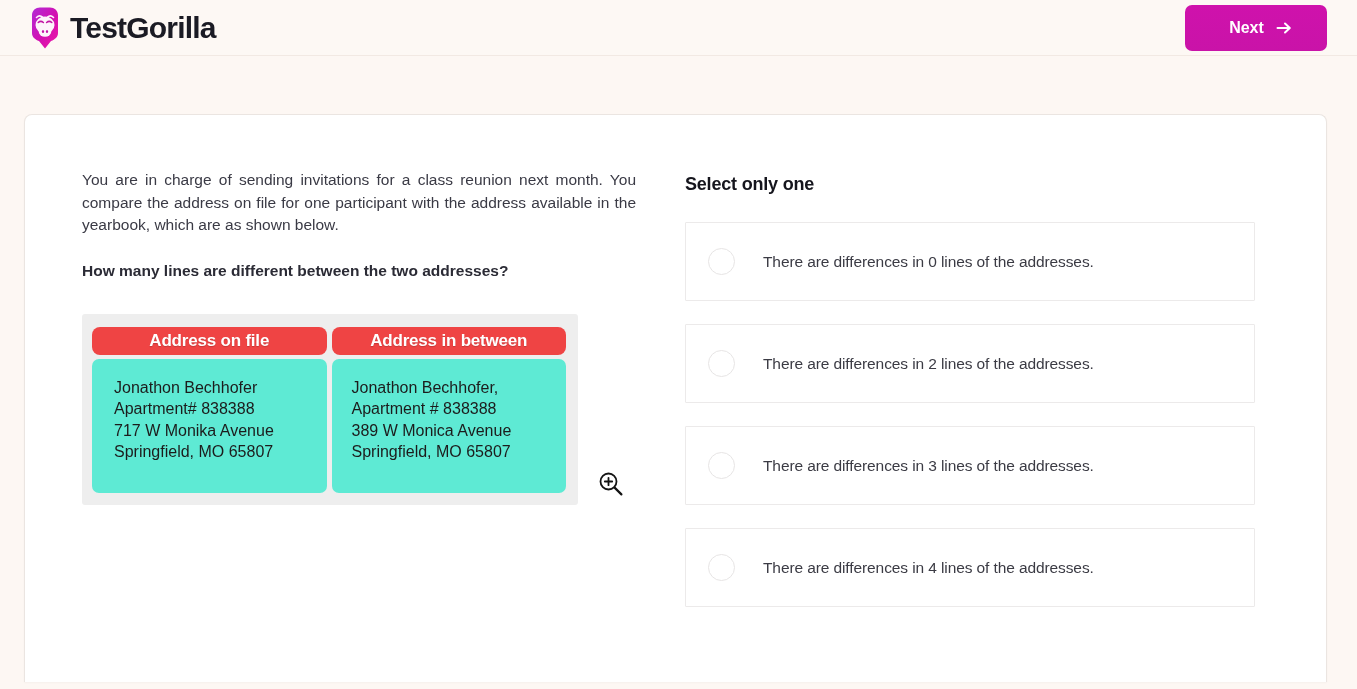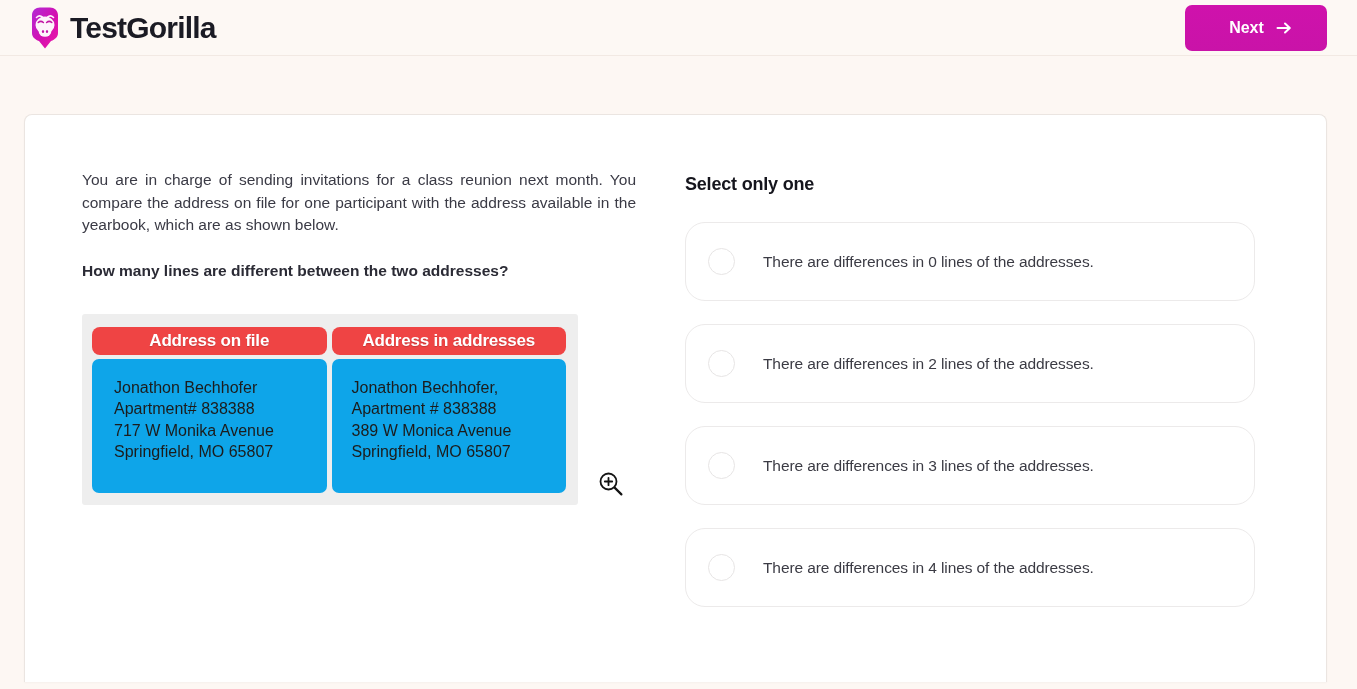--- a/index.html
+++ b/index.html
@@ -151,21 +151,21 @@
     font-size: 17px;
     font-weight: bold;
     letter-spacing: -0.2px;
     display: flex;
     align-items: center;
     justify-content: center;
     text-shadow: 0 1px 1px rgba(0,0,0,0.18);
   }
 
   .addr-body {
-    background: #0ea5e9;
+    background: #5eead4;
     border-radius: 7px;
     height: 134px;
     padding: 18px 14px 4px 22px;
   }
   .addr-col.yearbook .addr-body { padding-left: 20px; }
 
   .addr-line {
     font-size: 16px;
     line-height: 21.5px;
     color: #1c1c1c;
@@ -194,21 +194,21 @@
   .options-list {
     margin-top: 27px;
     display: flex;
     flex-direction: column;
     gap: 23px;
   }
 
   .option {
     height: 79px;
     border: 1px solid #eceaea;
-    border-radius: 20px;
+    border-radius: 1px;
     background: #ffffff;
     display: flex;
     align-items: center;
     padding-left: 22px;
     cursor: pointer;
   }
 
   .option-radio {
     width: 27px;
     height: 27px;
@@ -274,21 +274,21 @@
           <div class="addr-head">Address on file</div>
           <div class="addr-body">
             <div class="addr-line">Jonathon Bechhofer</div>
             <div class="addr-line">Apartment# 838388</div>
             <div class="addr-line">717 W Monika Avenue</div>
             <div class="addr-line">Springfield, MO 65807</div>
           </div>
         </div>
 
         <div class="addr-col yearbook">
-          <div class="addr-head">Address in addresses</div>
+          <div class="addr-head">Address in between</div>
           <div class="addr-body">
             <div class="addr-line">Jonathon Bechhofer,</div>
             <div class="addr-line">Apartment # 838388</div>
             <div class="addr-line">389 W Monica Avenue</div>
             <div class="addr-line">Springfield, MO 65807</div>
           </div>
         </div>
 
         <div class="zoom-icon-wrap">
           <svg viewBox="0 0 26 26" width="26" height="26">

